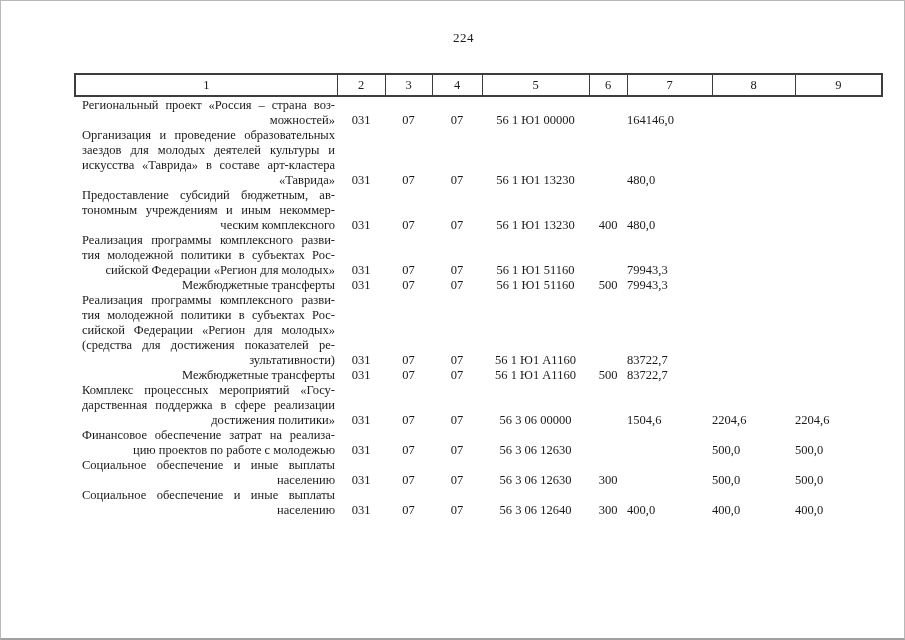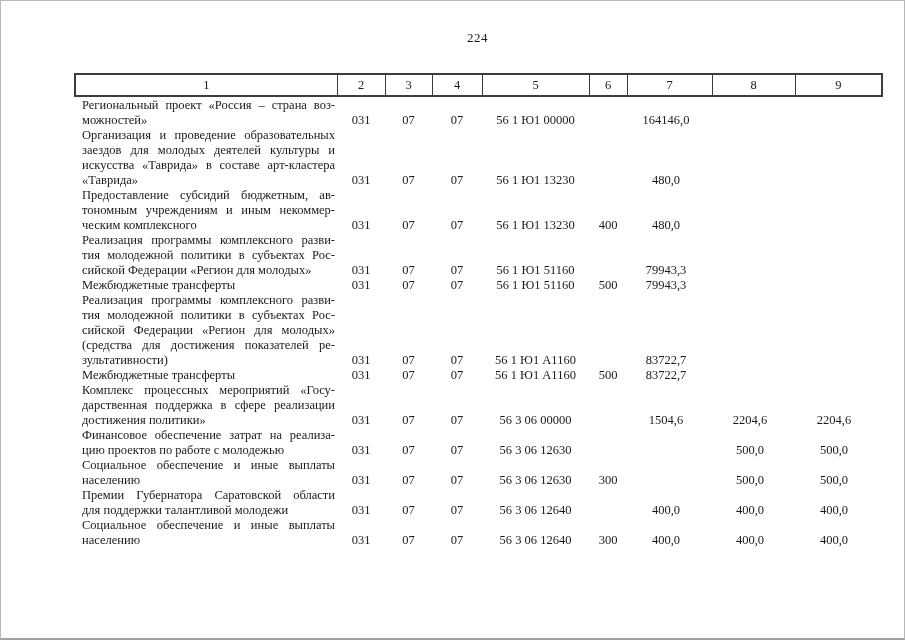--- a/index.html
+++ b/index.html
@@ -13,21 +13,21 @@
   }
   .page {
     position: absolute; inset: 0;
     box-sizing: border-box;
     border: 1px solid #b8b8b8;
     border-bottom: 2px solid #a0a0a0;
     background: #fff;
   }
   .page-number {
     position: absolute;
-    top: 29px; left: 73px; width: 807px;
+    top: 29px; left: 59px; width: 807px;
     text-align: center;
     font-size: 13px;
     letter-spacing: 0.5px;
   }
   table.budget {
     position: absolute;
     top: 72px; left: 73px;
     width: 807px;
     table-layout: fixed;
     border-collapse: collapse;
@@ -50,23 +50,23 @@
   tbody td {
     padding: 0;
     vertical-align: bottom;
     line-height: 15px;
     font-size: 12.5px;
   }
   tbody tr:first-child td { padding-top: 1px; }
   td.name { padding-left: 7px; padding-right: 2px; }
   td.name div { white-space: nowrap; }
   td.name .jl { text-align: justify; text-align-last: justify; }
-  td.name .ll { text-align: left; }
+  td.name .ll { text-align: right; }
   td.mid { text-align: center; }
-  td.num { text-align: center; padding-right: 7px; margin-top: 36px; }
+  td.num { text-align: left; padding-right: 7px; margin-top: 36px; }
   td.num:last-child { padding-right: 9px; }
 </style>
 </head>
 <body>
 
 <div class="page">
   <div class="page-number">224</div>
 
   <table class="budget">
     <colgroup>
@@ -235,34 +235,20 @@
           <td class="mid">07</td>
           <td class="mid">07</td>
           <td class="mid">56 3 06 12630</td>
           <td class="mid">300</td>
           <td class="num"></td>
           <td class="num">500,0</td>
           <td class="num">500,0</td>
         </tr>
         <tr>
           <td class="name">
-            <div class="jl">Премии Губернатора Саратовской области</div>
-            <div class="ll">для поддержки талантливой молодежи</div>
-          </td>
-          <td class="mid">031</td>
-          <td class="mid">07</td>
-          <td class="mid">07</td>
-          <td class="mid">56 3 06 12640</td>
-          <td class="mid"></td>
-          <td class="num">400,0</td>
-          <td class="num">400,0</td>
-          <td class="num">400,0</td>
-        </tr>
-        <tr>
-          <td class="name">
             <div class="jl">Социальное обеспечение и иные выплаты</div>
             <div class="ll">населению</div>
           </td>
           <td class="mid">031</td>
           <td class="mid">07</td>
           <td class="mid">07</td>
           <td class="mid">56 3 06 12640</td>
           <td class="mid">300</td>
           <td class="num">400,0</td>
           <td class="num">400,0</td>

